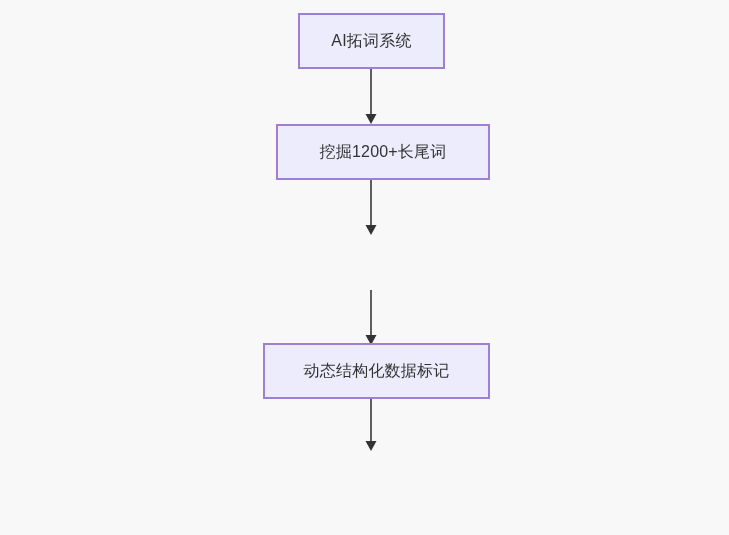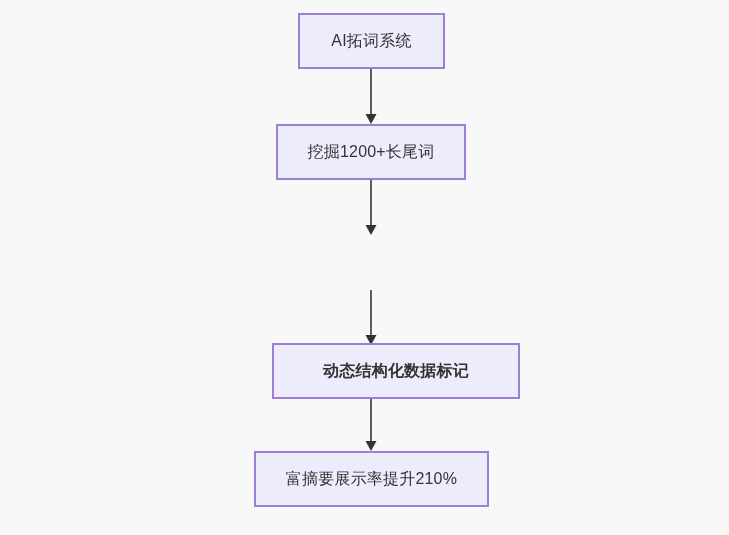--- a/index.html
+++ b/index.html
@@ -58,47 +58,44 @@
     <span class="flow-node-label">AI拓词系统</span>
   </div>
 
   <div class="flow-edge" style="top:69px;">
     <svg width="54" height="56" viewBox="0 0 54 56" xmlns="http://www.w3.org/2000/svg">
       <line x1="27" y1="0" x2="27" y2="47" stroke="#5f5f5f" stroke-width="2"></line>
       <polygon points="27,55 21.5,45 32.5,45" fill="#333333"></polygon>
     </svg>
   </div>
 
-  <div class="flow-node" style="left:276px; top:124px; width:190px;">
+  <div class="flow-node" style="left:276px; top:124px; width:214px;">
     <span class="flow-node-label">挖掘1200+长尾词</span>
   </div>
 
   <div class="flow-edge" style="top:180px;">
     <svg width="54" height="56" viewBox="0 0 54 56" xmlns="http://www.w3.org/2000/svg">
       <line x1="27" y1="0" x2="27" y2="47" stroke="#5f5f5f" stroke-width="2"></line>
       <polygon points="27,55 21.5,45 32.5,45" fill="#333333"></polygon>
     </svg>
   </div>
 
 
   <div class="flow-edge" style="top:290px;">
     <svg width="54" height="56" viewBox="0 0 54 56" xmlns="http://www.w3.org/2000/svg">
       <line x1="27" y1="0" x2="27" y2="47" stroke="#5f5f5f" stroke-width="2"></line>
       <polygon points="27,55 21.5,45 32.5,45" fill="#333333"></polygon>
     </svg>
   </div>
 
-  <div class="flow-node" style="left:272px; top:343px; width:248px;font-weight:bold;">
+  <div class="flow-node" style="left:263px; top:343px; width:227px;">
     <span class="flow-node-label">动态结构化数据标记</span>
   </div>
 
   <div class="flow-edge" style="top:399px;">
     <svg width="54" height="56" viewBox="0 0 54 56" xmlns="http://www.w3.org/2000/svg">
       <line x1="27" y1="0" x2="27" y2="44" stroke="#5f5f5f" stroke-width="2"></line>
       <polygon points="27,52 21.5,42 32.5,42" fill="#333333"></polygon>
     </svg>
   </div>
 
-  <div class="flow-node" style="left:254px; top:451px; width:235px;">
-    <span class="flow-node-label">富摘要展示率提升210%</span>
-  </div>
 
 </div>
 
 </body></html>

